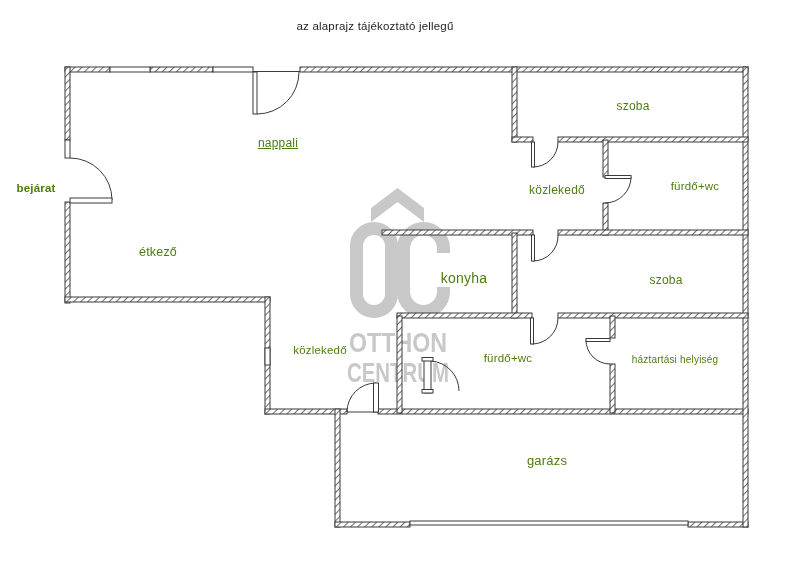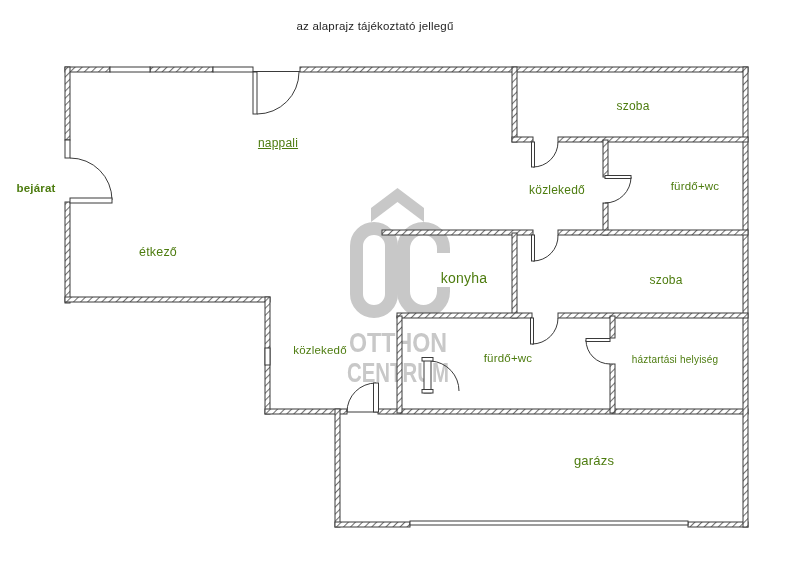--- a/index.html
+++ b/index.html
@@ -141,15 +141,15 @@
   <div class="lbl" style="left:464px;top:278px;font-size:14px;">konyha</div>
 
   <div class="lbl" style="left:666px;top:280px;">szoba</div>
 
   <div class="lbl" style="left:320px;top:350px;font-size:11.5px;">közlekedő</div>
 
   <div class="lbl" style="left:508px;top:358px;font-size:11.5px;">fürdő+wc</div>
 
   <div class="lbl" style="left:675px;top:359px;font-size:10px;">háztartási helyiség</div>
 
-  <div class="lbl" style="left:547px;top:460px;font-size:13px;margin-left:47px;">garázs</div>
+  <div class="lbl" style="left:547px;top:460px;font-size:13px;">garázs</div>
 
 </div>
 
 </body></html>

